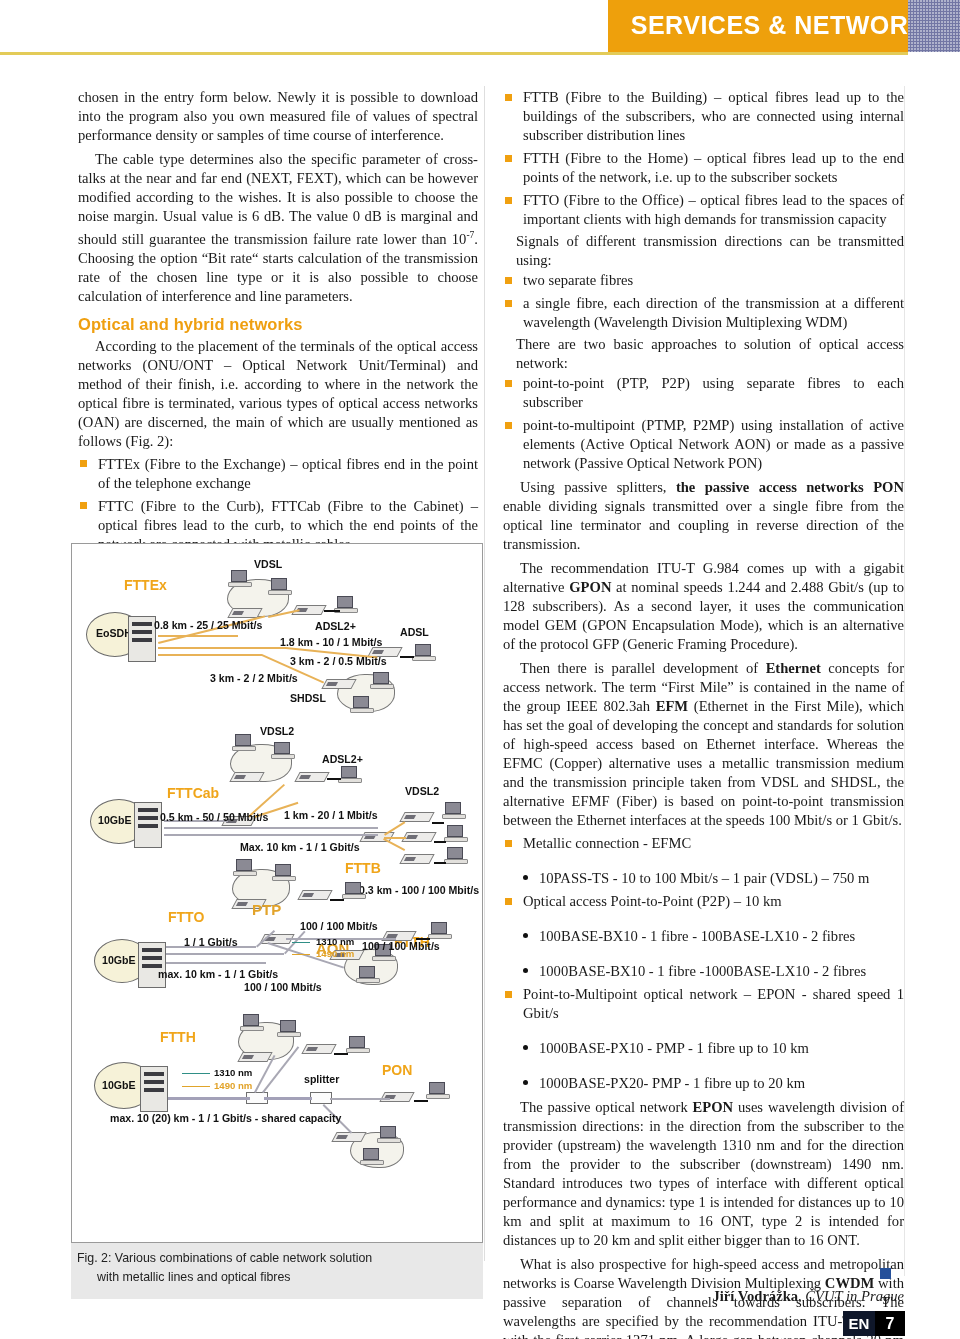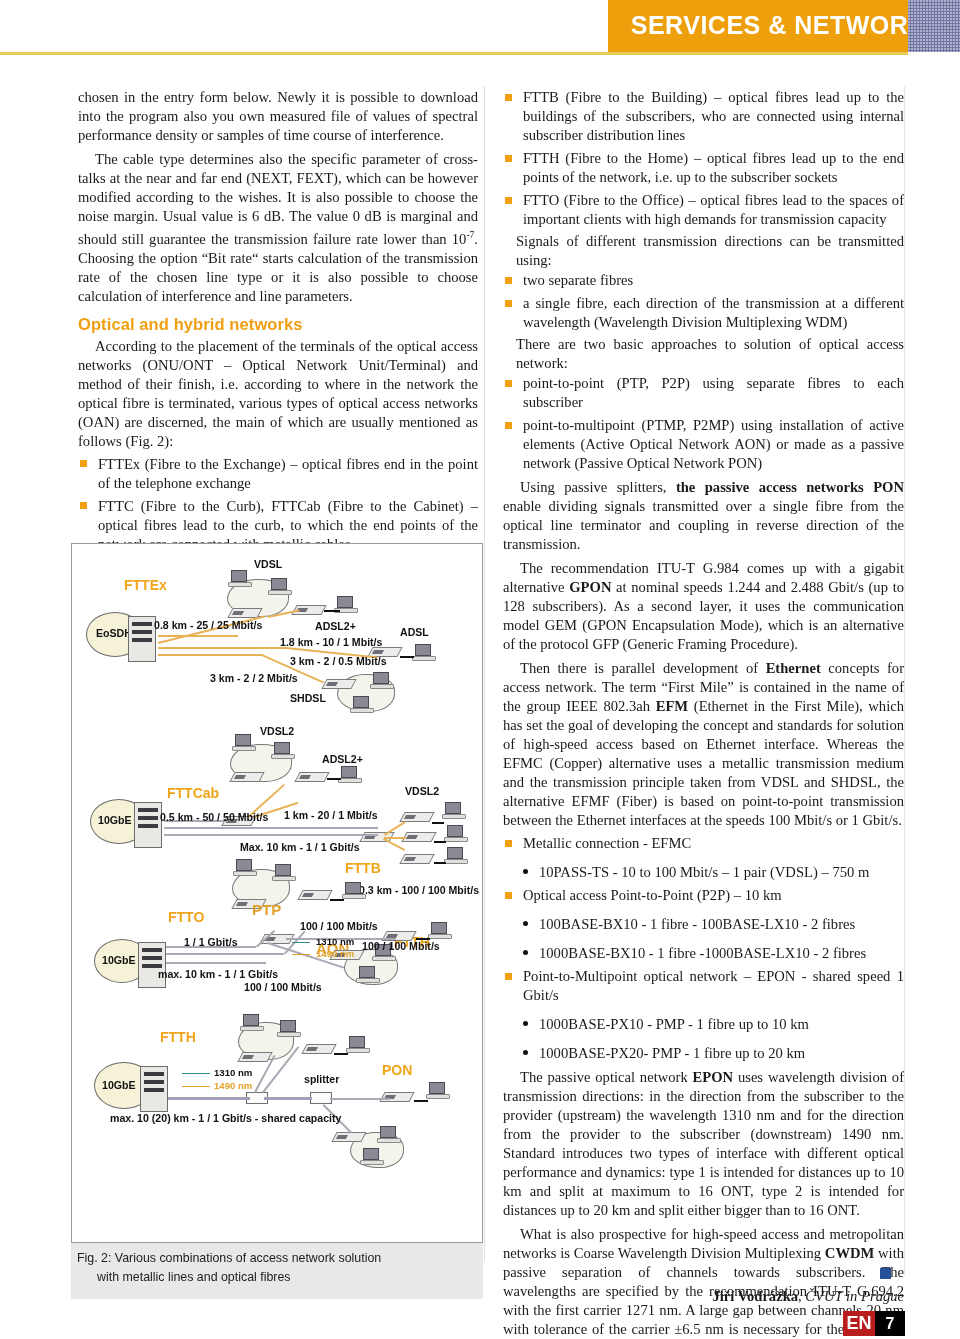--- a/index.html
+++ b/index.html
@@ -40,21 +40,21 @@
 
   h2.section { font-family:"Liberation Sans", sans-serif; font-weight:bold; font-size:16.5px;
                color:#ef9f10; margin:9px 0 3px 0; letter-spacing:.1px; }
 
   
   ul { list-style:none; }
   li { position:relative; text-align:justify; }
   li.sq  { padding-left:20px; margin-top:4px; }
   li.sq::before { content:""; position:absolute; left:2px; top:5.5px;
                   width:7px; height:7px; background:#f0a010; }
-  li.dot { padding-left:36px; margin-top:10px; }
+  li.dot { padding-left:36px; margin-top:16px; }
   li.dot::before { content:""; position:absolute; left:20px; top:6px;
                    width:5px; height:5px; background:#111; border-radius:50%; }
   p.plain-sub { margin-top:3px; padding-left:13px; text-align:justify; }
 
   
   #figure-box { position:absolute; left:71px; top:543px; width:412px; height:700px;
                 border:1px solid #9a9a9a; background:#ffffff; overflow:hidden; }
   #figure-caption-band { position:absolute; left:71px; top:1243px; width:412px; height:56px;
                 background:#e8e8e8; }
   .cap-line { position:absolute; font-family:"Liberation Sans", sans-serif; font-size:12.4px;
@@ -93,22 +93,22 @@
   .l-gry { background:#a9a8b4; }
   .l-blk { background:#111; height:1.8px; }
   .l-pur { background:#a3a1b8; height:3px; }
   .arrow-teal { position:absolute; height:1.4px; background:#2f8f86; }
   .arrow-amber{ position:absolute; height:1.4px; background:#e0a42a; }
 
   
   #end-square { position:absolute; left:880px; top:1268px; width:11px; height:11px; background:#25509a; }
   #byline { position:absolute; right:56px; top:1288px; font-size:14.6px; white-space:nowrap; }
   #page-marker { position:absolute; left:843px; top:1311px; height:25px; display:flex; }
-  #pm-en { width:32px; height:25px; background:#b91c1c; color:#fff;
-           font-family:"Liberation Sans", sans-serif; font-weight:bold; font-size:18px;
+  #pm-en { width:32px; height:25px; background:#0f172a; color:#fff;
+           font-family:"Liberation Sans", sans-serif; font-weight:bold; font-size:15px;
            display:flex; align-items:center; justify-content:center; }
   #pm-num { width:30px; height:25px; background:#000; color:#fff;
             font-family:"Liberation Sans", sans-serif; font-weight:bold; font-size:16px;
             display:flex; align-items:center; justify-content:center; }
 </style>
 </head>
 <body>
 
 <div id="header-band"></div>
 <div id="header-title">SERVICES &amp; NETWORKS</div>
@@ -468,21 +468,21 @@
 
   <div class="arrow-teal" style="left:110px; top:529px; width:28px;"></div>
   <div class="fig-text-teal" style="left:142px; top:523px;">1310 nm</div>
   <div class="arrow-amber" style="left:110px; top:542px; width:28px;"></div>
   <div class="fig-text-amber" style="left:142px; top:536px;">1490 nm</div>
 
   <div class="fig-text" style="left:38px; top:568px;">max. 10 (20) km - 1 / 1 Gbit/s - shared capacity</div>
 </div>
 
 <div id="figure-caption-band">
-  <div class="cap-line" id="cap1">Fig. 2: Various combinations of access network solution</div>
+  <div class="cap-line" id="cap1">Fig. 2: Various combinations of cable network solution</div>
   <div class="cap-line" id="cap2">with metallic lines and optical fibres</div>
 </div>
 
 <div id="end-square"></div>
 <div id="byline"><span class="b">Jiří Vodrážka</span><span class="it">, ČVUT in Prague</span></div>
 <div id="page-marker">
   <div id="pm-en">EN</div>
   <div id="pm-num">7</div>
 </div>
 

